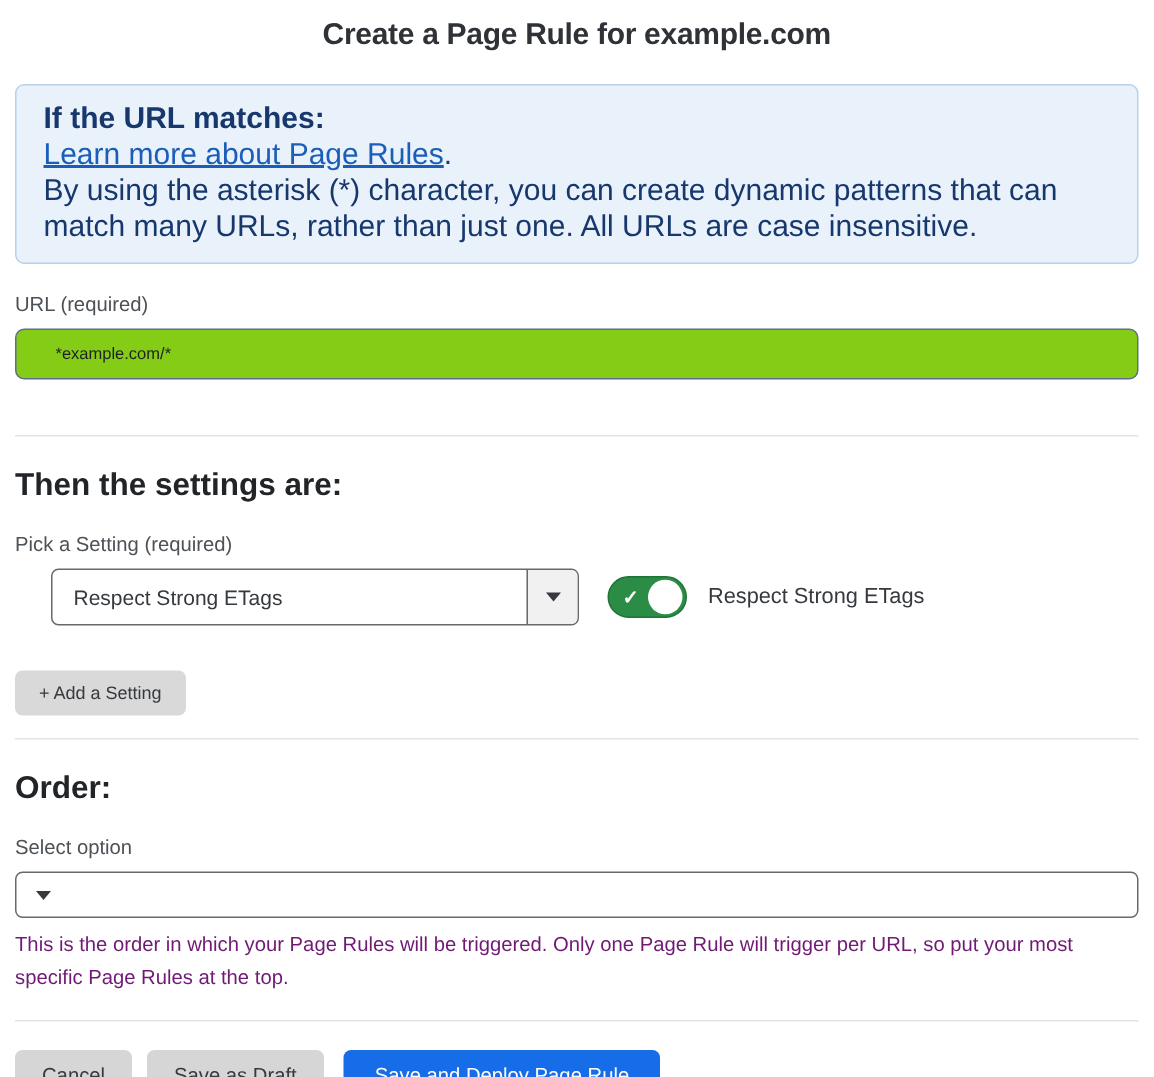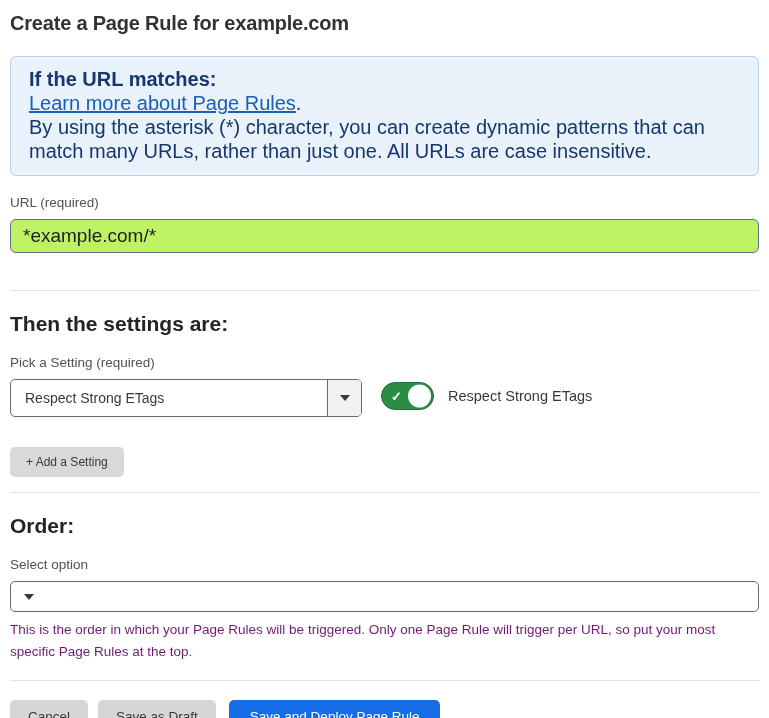--- a/index.html
+++ b/index.html
@@ -13,20 +13,21 @@
     overflow: hidden;
   }
   .container { padding: 0 10px; }
 
   .page-title {
     font-size: 20px;
     font-weight: 700;
     color: #2f3237;
     margin: 12px 0 0 0;
     letter-spacing: -0.2px;
+    text-align: center;
   }
 
   .info-box {
     margin-top: 21px;
     background: #e9f1fb;
     border: 1px solid #b7d0ec;
     border-radius: 6px;
     padding: 10px 18px 12px 18px;
     color: #16386d;
     font-size: 20px;
@@ -42,27 +43,27 @@
   .field-label {
     font-size: 13.5px;
     color: #4d5257;
     margin: 19px 0 9px 0;
   }
 
   .url-input {
     display: block;
     width: 100%;
     height: 34px;
-    background: #bef264;
+    background: #84cc16;
     border: 1px solid #5f6e8e;
     border-radius: 6px;
     font-family: "Liberation Sans", sans-serif;
-    font-size: 19px;
+    font-size: 11px;
     color: #1e2124;
-    padding: 0 12px;
+    padding: 0 26px;
     outline: none;
   }
 
   .divider {
     border: none;
     border-top: 1px solid #e3e3e3;
     margin: 0;
   }
   .divider-1 { margin-top: 37px; }
   .divider-2 { margin-top: 15px; }
@@ -70,22 +71,23 @@
 
   .section-heading {
     font-size: 21px;
     font-weight: 700;
     color: #222528;
     margin: 21px 0 0 0;
   }
 
   .setting-row {
     display: flex;
-    align-items: center;
+    align-items: flex-end;
     margin-top: 0;
+    margin-left: 24px;
   }
 
   .select-box {
     display: flex;
     align-items: stretch;
     background: #ffffff;
     border: 1px solid #66696e;
     border-radius: 5px;
     overflow: hidden;
     cursor: pointer;

